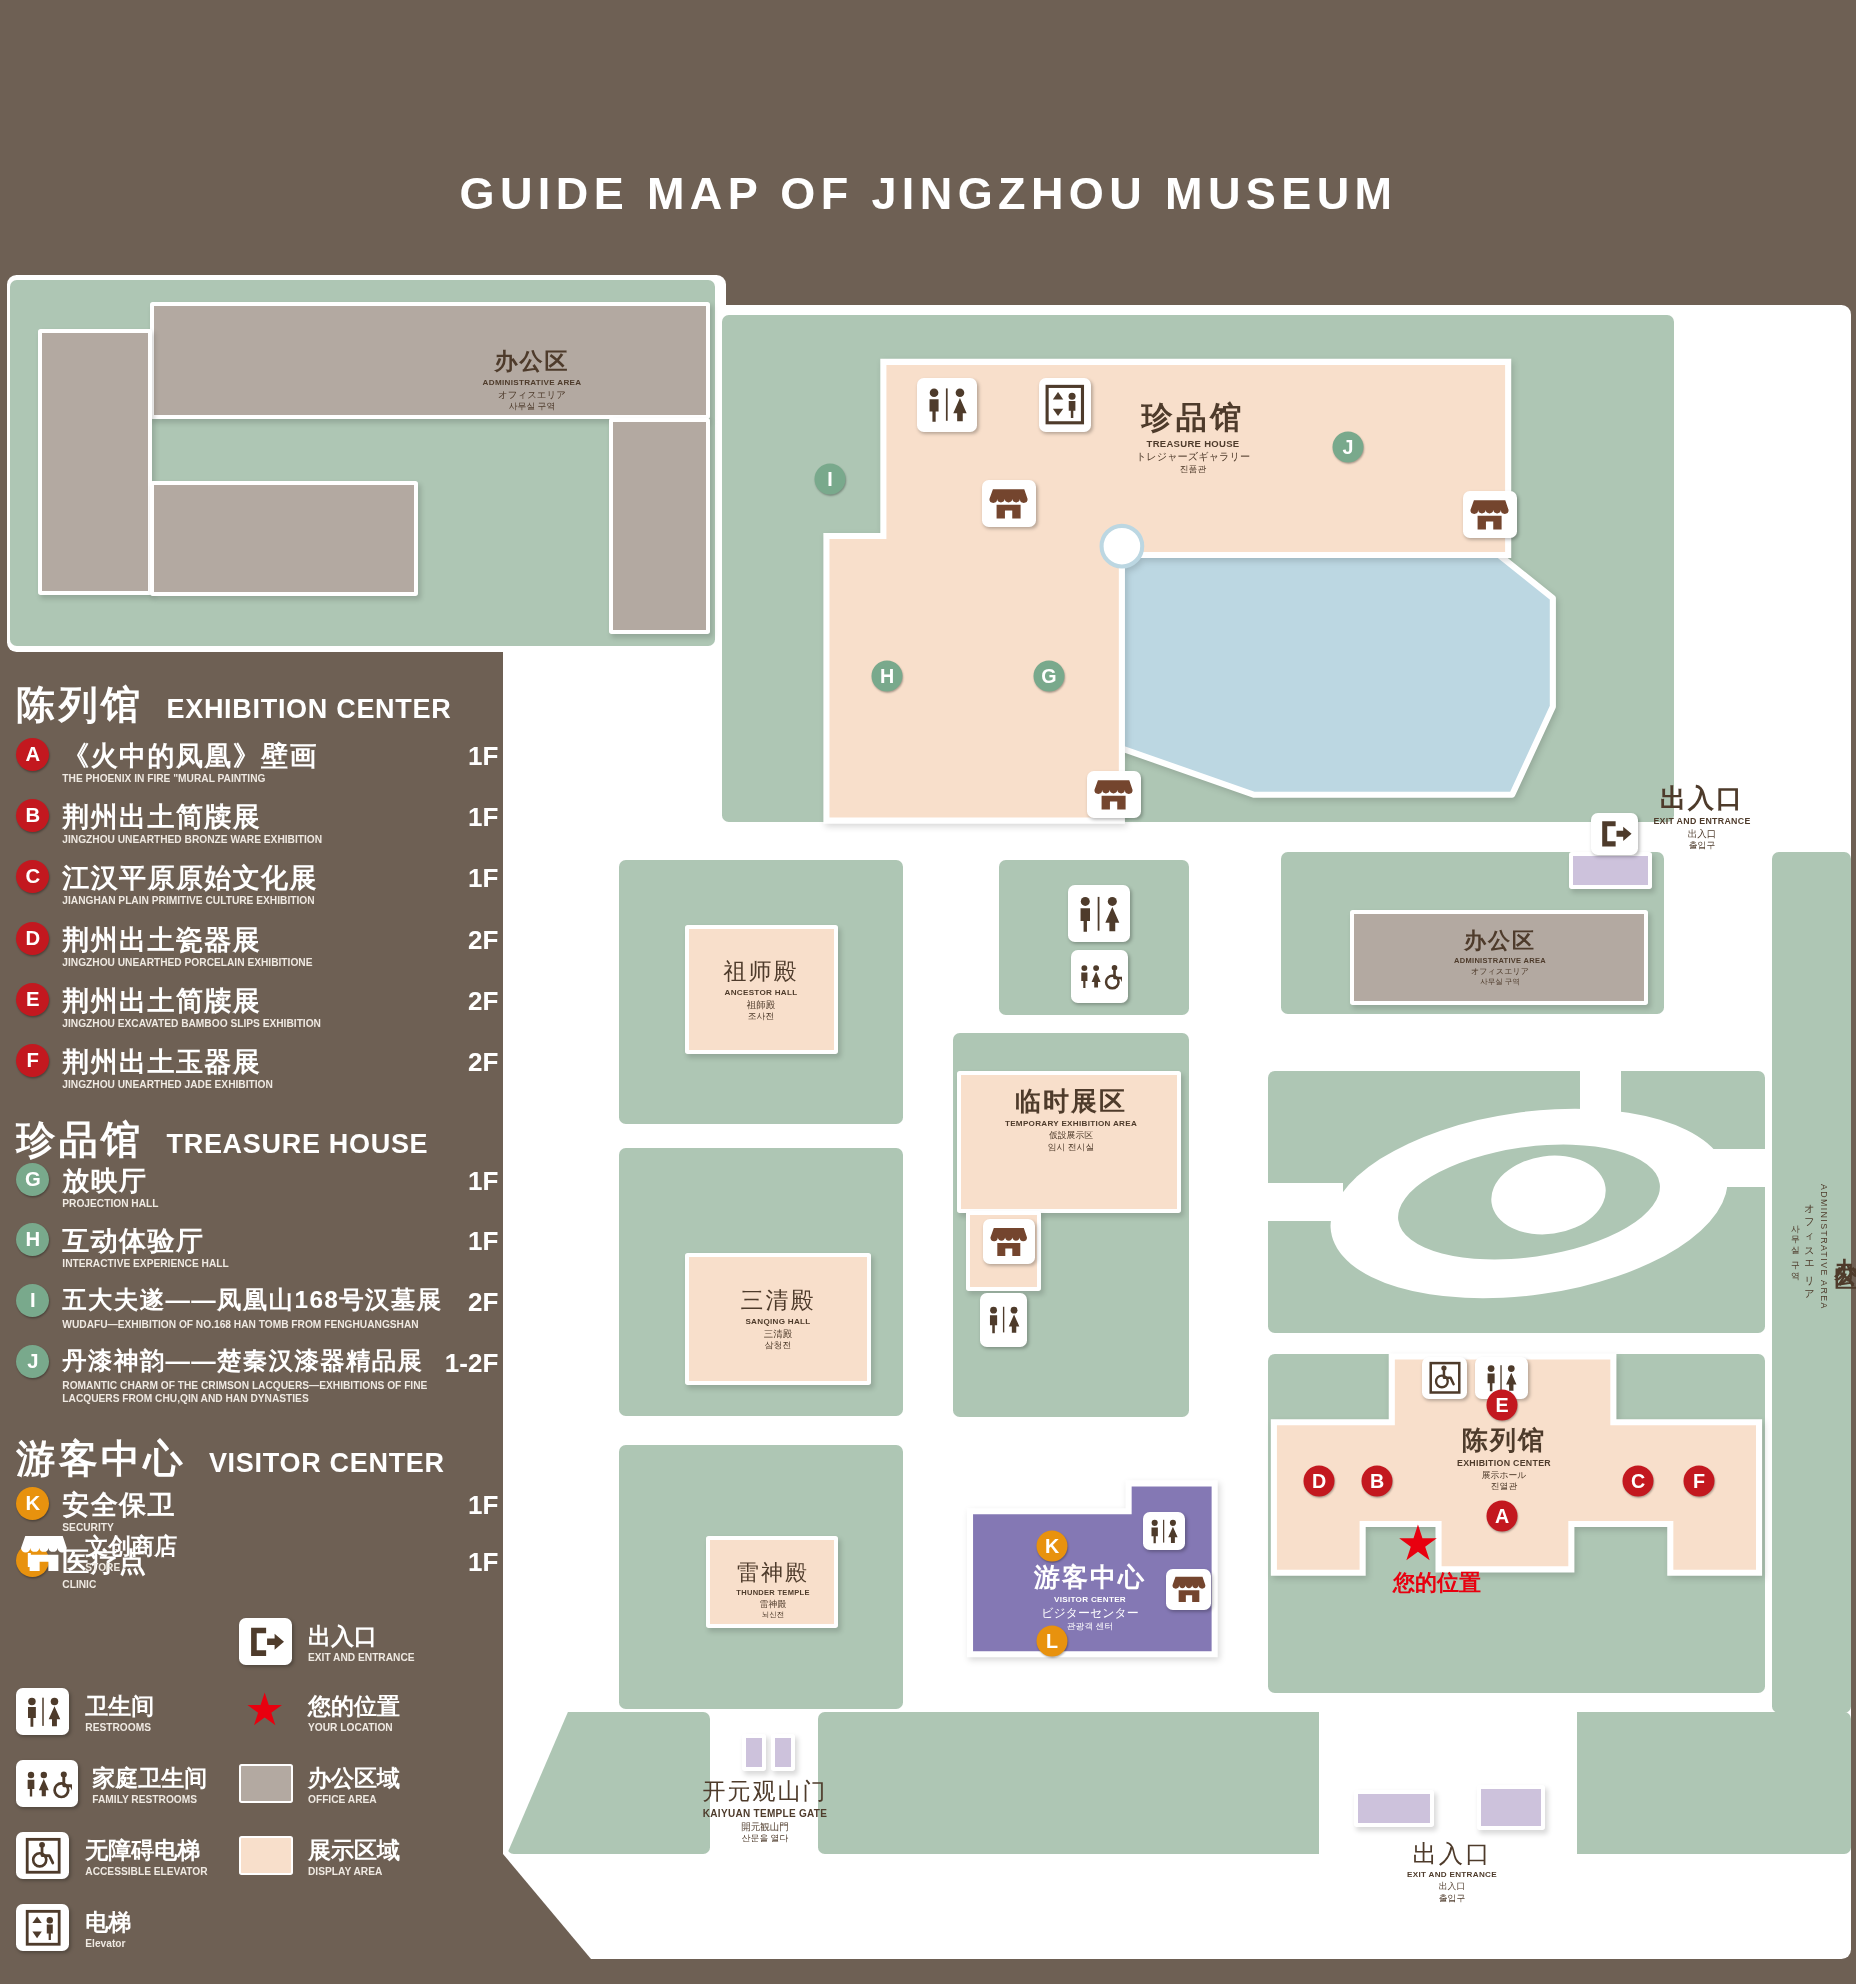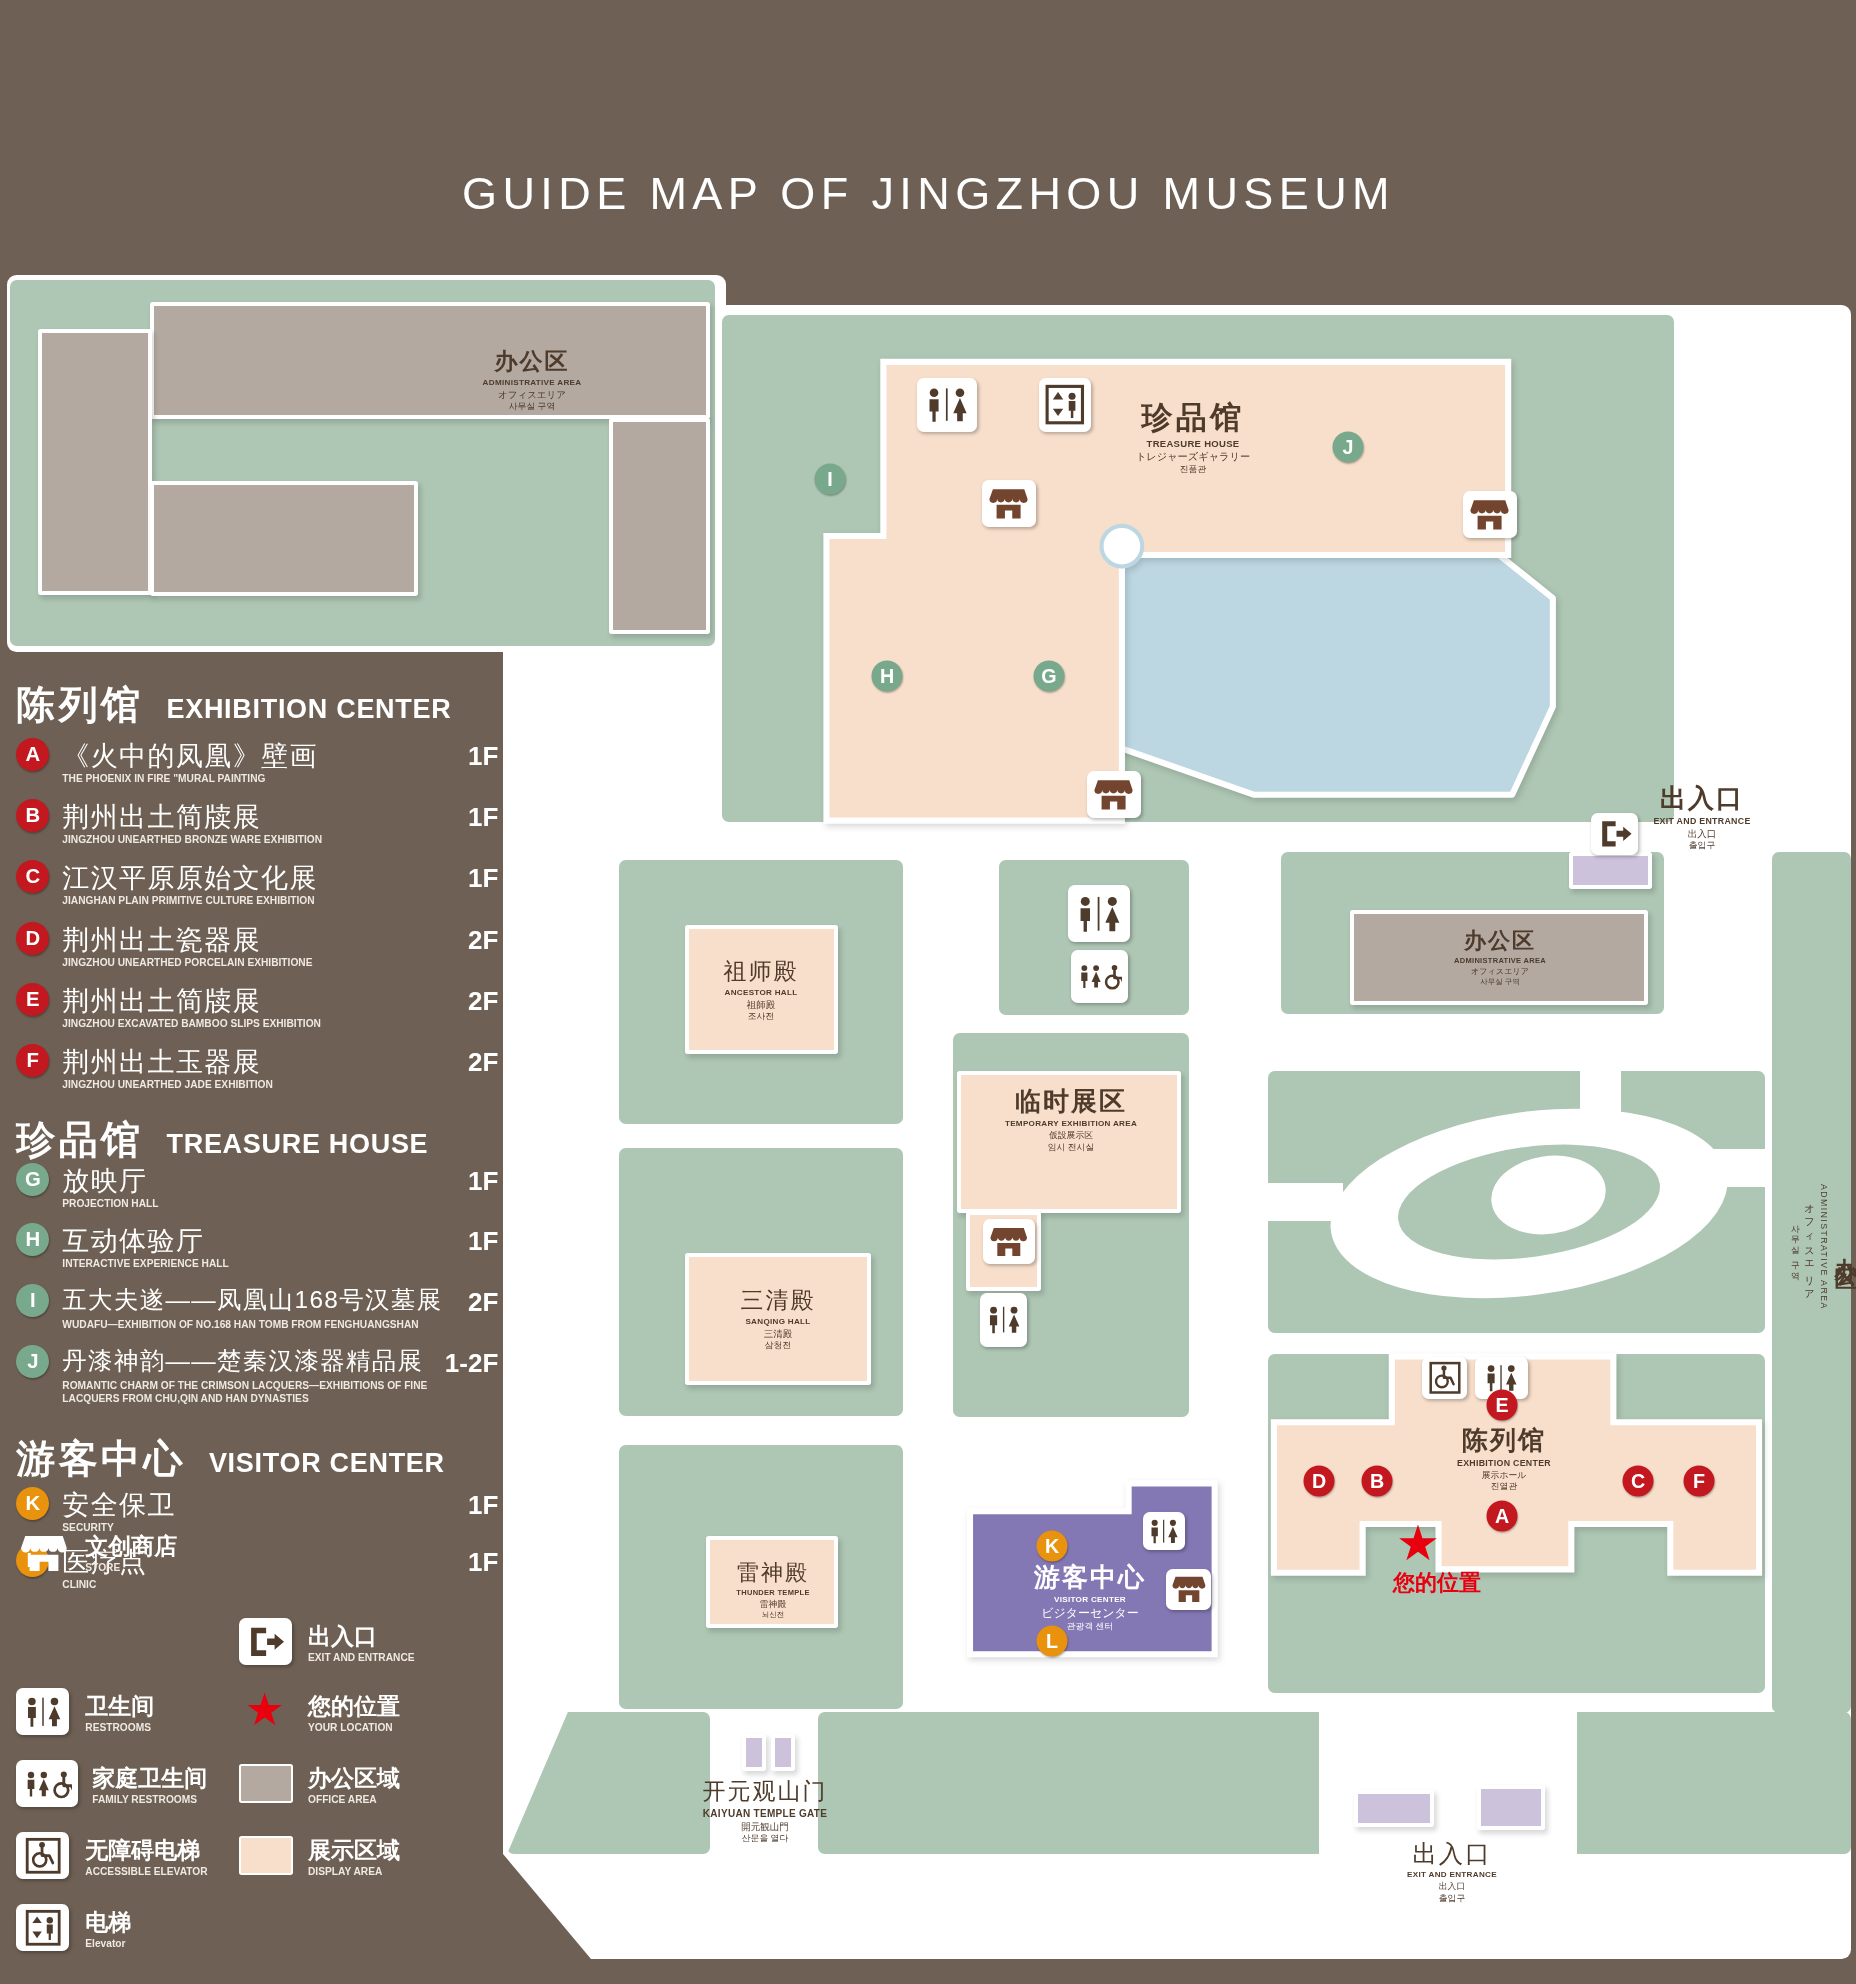--- a/index.html
+++ b/index.html
@@ -8,21 +8,21 @@
     --purple:#8478b4; --lav:#cdc2dc; --blue:#bcd7e2; --dk:#4e3b2b;
     --red:#c3181f; --pgrn:#79a98c; --org:#e8920e;
   }
   html,body{width:1857px;height:1985px}
   body{font-family:"Liberation Sans","DejaVu Sans",sans-serif;background:var(--brown);position:relative;overflow:hidden}
   #stage{position:absolute;inset:0;width:1857px;height:1985px;background:var(--brown)}
 
   .hdr-title{position:absolute;left:0;top:9.5px;width:100%;text-align:center;color:#fff;
     font-size:123px;font-weight:bold;letter-spacing:17.6px;z-index:9}
   .hdr-sub{position:absolute;left:0;top:168px;width:100%;text-align:center;color:#fff;
-    font-size:45px;font-weight:normal;letter-spacing:5.4px;z-index:9}
+    font-size:45px;font-weight:bold;letter-spacing:5.4px;z-index:9}
 
   .base{position:absolute;background:#fff;border-radius:9.5px;z-index:1}
   .grn{position:absolute;background:var(--green);border-radius:6.8px;z-index:2}
   .patch{position:absolute;background:#fff;z-index:3}
   .bld{position:absolute;border:4.1px solid #fff;border-radius:2.7px;box-shadow:2.7px 3.4px 5.4px rgba(0,0,0,.15);z-index:4}
   .pinkb{background:var(--pink)} .grayb{background:var(--gray)}
   .lavb{background:var(--lav);z-index:5}
   .bsvg{position:absolute;z-index:4;overflow:visible;filter:drop-shadow(2.7px 3.4px 3.4px rgba(0,0,0,.15))}
   .blob{position:absolute;border-radius:50%}
 
@@ -53,21 +53,21 @@
   .vlabel{position:absolute;writing-mode:vertical-rl;text-orientation:mixed;color:var(--dk);z-index:7;height:434px;text-align:center}
   .vl-zh{font-size:23px;font-weight:bold;letter-spacing:5.4px}
   .vl-sm{font-size:8.8px;letter-spacing:1.4px;margin:2.7px}
   .vl-ja{font-size:10.2px;letter-spacing:2.7px}
   .vl-ko{font-size:8.8px;letter-spacing:2px}
 
   .sec-h{position:absolute;left:16.3px;display:flex;align-items:baseline;gap:23px;color:#fff;z-index:5}
   .sec-zh{font-size:39px;font-weight:bold;letter-spacing:3.4px}
   .sec-en{font-size:27px;font-weight:bold;letter-spacing:0.7px}
   .sb-item{position:absolute;left:16.3px;width:483px;height:62px;color:#fff;z-index:5}
-  .sb-zh{position:absolute;left:46px;top:0;font-size:27px;font-weight:normal;letter-spacing:1.4px;white-space:nowrap}
+  .sb-zh{position:absolute;left:46px;top:0;font-size:27px;font-weight:bold;letter-spacing:1.4px;white-space:nowrap}
   .sb-en{position:absolute;left:46px;top:34px;font-size:10.2px;font-weight:bold;color:#efe9e2;max-width:366px;line-height:1.3}
   .sb-floor{position:absolute;left:380px;top:2.7px;width:102px;text-align:right;font-size:26px;font-weight:bold}
   .leg-item{position:absolute;color:#fff;z-index:5;height:61px;width:224px}
   .leg-zh{position:absolute;left:69px;top:2.7px;font-size:23px;font-weight:bold;white-space:nowrap}
   .leg-en{position:absolute;left:69px;top:34px;font-size:10.2px;font-weight:bold;color:#efe9e2;white-space:nowrap}
   .leg-box{left:0;top:0;width:53px;height:47px}
   .swatch{position:absolute;left:0;top:4.1px;width:54px;height:39px;border:2.7px solid #fff;border-radius:2.7px}
   .swatch.gray{background:var(--gray)} .swatch.pink{background:var(--pink)}
   .leg-star{position:absolute;left:5.4px;top:-1.4px;font-size:45px;color:#e8000f;line-height:1}
   .leg-store svg{position:absolute;left:0;top:2.7px;width:56px;height:45px;fill:#fff}

